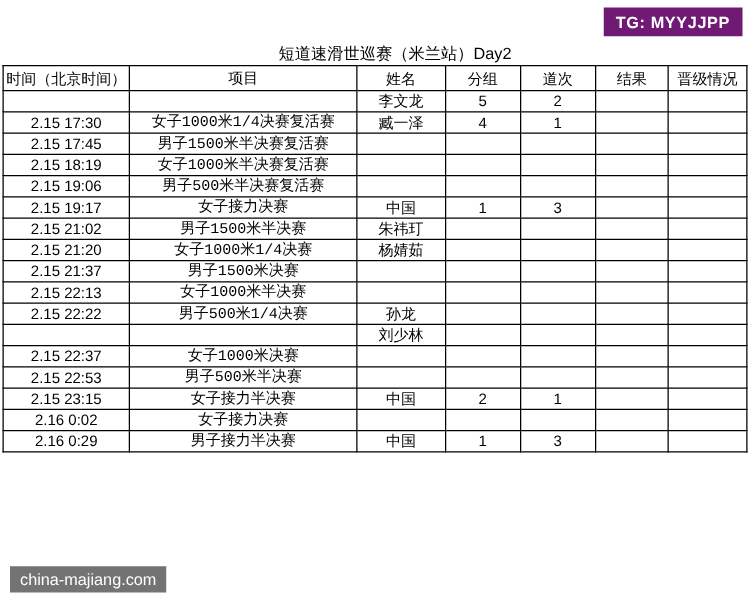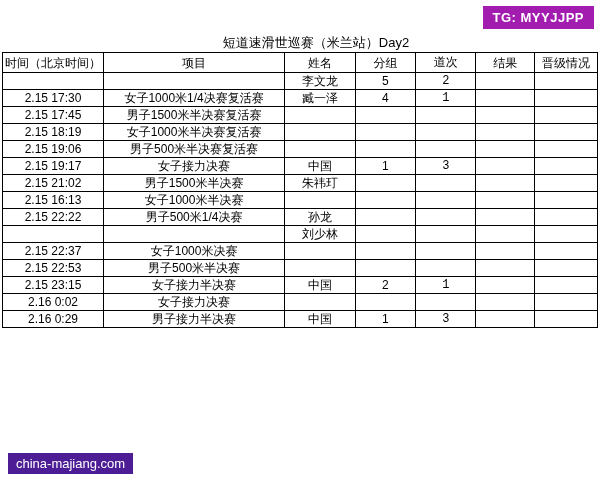--- a/index.html
+++ b/index.html
@@ -11,21 +11,21 @@
     height: 480px;
     background: #ffffff;
     font-family: "Liberation Sans", sans-serif;
     position: relative;
     overflow: hidden;
   }
   .tg-badge {
     position: absolute;
     top: 6px;
     right: 6px;
-    background: #a21caf;
+    background: #701a75;
     color: #ffffff;
     font-size: 13px;
     font-weight: bold;
     padding: 4px 10px;
     letter-spacing: 0.5px;
   }
   .title {
     position: absolute;
     top: 34px;
     left: 16px;
@@ -52,31 +52,31 @@
     text-align: center;
     font-weight: normal;
     white-space: nowrap;
     overflow: hidden;
   }
   table.schedule thead td {
     height: 19px;
     line-height: 18px;
   }
   .col-time { width: 96px; }
-  .col-event { width: 184px; }
+  .col-event { width: 184px; font-family: Liberation Mono, monospace; }
   .col-name { width: 72px; }
   .col-group { width: 62px; }
-  .col-lane { width: 62px; font-family: Liberation Mono, monospace; }
+  .col-lane { width: 62px; }
   .col-result { width: 60px; }
   .col-qual { width: 60px; margin-top: 20px; }
   .watermark {
     position: absolute;
     left: 8px;
     bottom: 6px;
-    background: #4c1d95;
+    background: #737373;
     color: #ffffff;
     font-size: 13px;
     padding: 3px 8px;
     font-family: "Liberation Sans", sans-serif;
     text-align: right;
   }
 </style>
 </head>
 <body>
 
@@ -154,21 +154,39 @@
     <tr>
       <td class="col-time">2.15 21:02</td>
       <td class="col-event">男子1500米半决赛</td>
       <td class="col-name">朱祎玎</td>
       <td class="col-group"></td>
       <td class="col-lane"></td>
       <td class="col-result"></td>
       <td class="col-qual"></td>
     </tr>
     <tr>
-      <td class="col-time">2.15 16:13</td>
+      <td class="col-time">2.15 21:20</td>
+      <td class="col-event">女子1000米1/4决赛</td>
+      <td class="col-name">杨婧茹</td>
+      <td class="col-group"></td>
+      <td class="col-lane"></td>
+      <td class="col-result"></td>
+      <td class="col-qual"></td>
+    </tr>
+    <tr>
+      <td class="col-time">2.15 21:37</td>
+      <td class="col-event">男子1500米决赛</td>
+      <td class="col-name"></td>
+      <td class="col-group"></td>
+      <td class="col-lane"></td>
+      <td class="col-result"></td>
+      <td class="col-qual"></td>
+    </tr>
+    <tr>
+      <td class="col-time">2.15 22:13</td>
       <td class="col-event">女子1000米半决赛</td>
       <td class="col-name"></td>
       <td class="col-group"></td>
       <td class="col-lane"></td>
       <td class="col-result"></td>
       <td class="col-qual"></td>
     </tr>
     <tr>
       <td class="col-time">2.15 22:22</td>
       <td class="col-event">男子500米1/4决赛</td>

